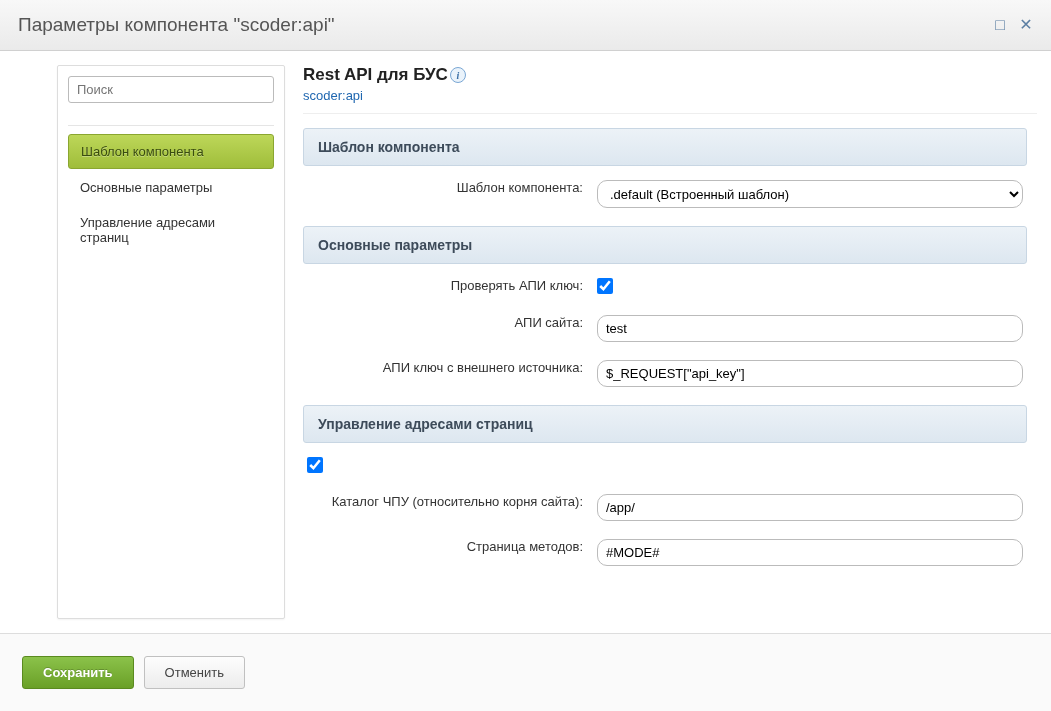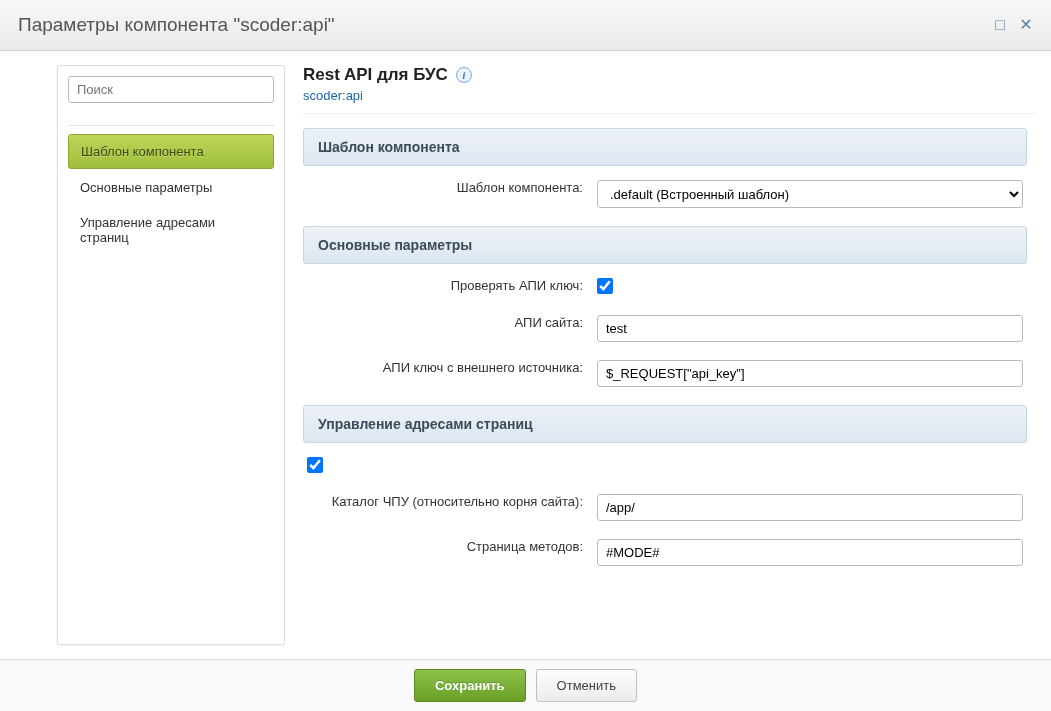--- a/index.html
+++ b/index.html
@@ -100,21 +100,21 @@
       padding-bottom: 10px;
       border-bottom: 1px solid #eee;
       margin-bottom: 14px;
     }
     .main-title {
       font-size: 17px;
       font-weight: bold;
       color: #222;
       display: flex;
       align-items: center;
-      gap: 8px;
+      gap: 2px;
     }
     .info-icon {
       display: inline-flex;
       width: 16px;
       height: 16px;
       border: 1px solid #7aa7d4;
       border-radius: 50%;
       color: #3a6ea5;
       font-size: 10px;
       font-style: italic;
@@ -156,36 +156,35 @@
       color: #333;
       flex-shrink: 0;
     }
     .form-control {
       flex: 1;
     }
     .form-select, .form-text {
       width: 100%;
       padding: 5px 8px;
       border: 1px solid #bbb;
-      border-radius: 3px;
+      border-radius: 10px;
       font-size: 13px;
       background: #fff;
     }
     .form-select {
       height: 28px;
     }
     .form-checkbox {
       width: 16px;
       height: 16px;
     }
     .dialog-footer {
       border-top: 1px solid #ddd;
-      padding: 9px;
-      display: flex;
-      justify-content: center;
+      padding: 22px;
+      display: flex;
       gap: 10px;
       background: #fafafa;
     }
     .btn {
       padding: 8px 20px;
       border-radius: 3px;
       font-size: 13px;
       cursor: pointer;
       border: 1px solid;
     }

